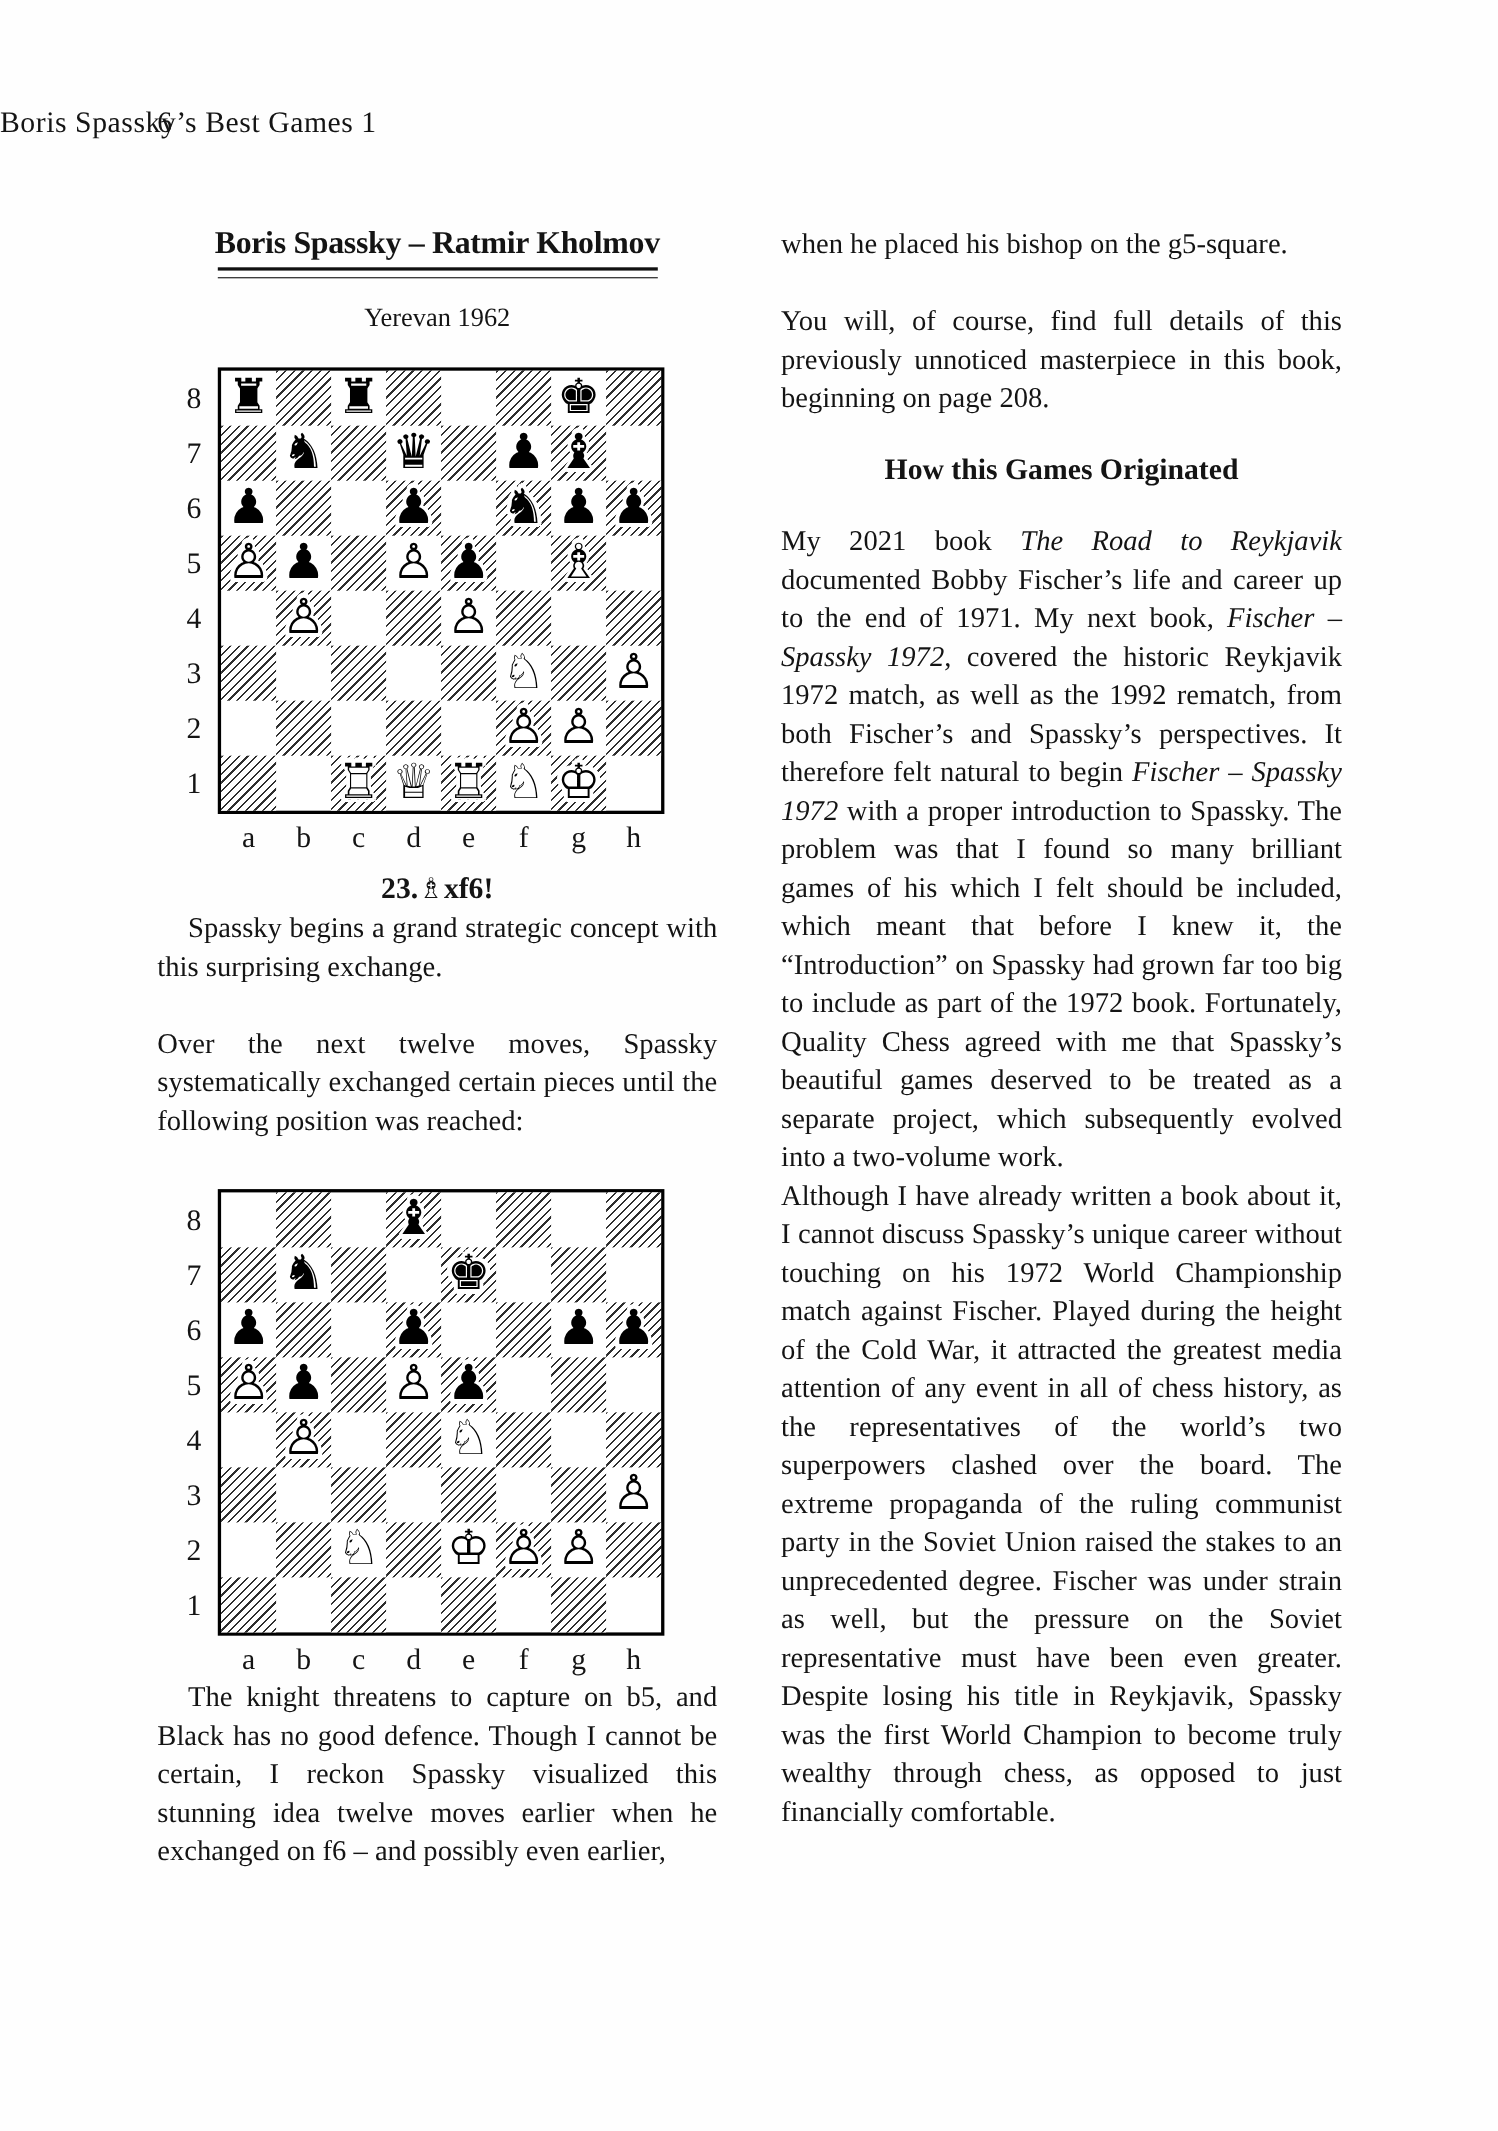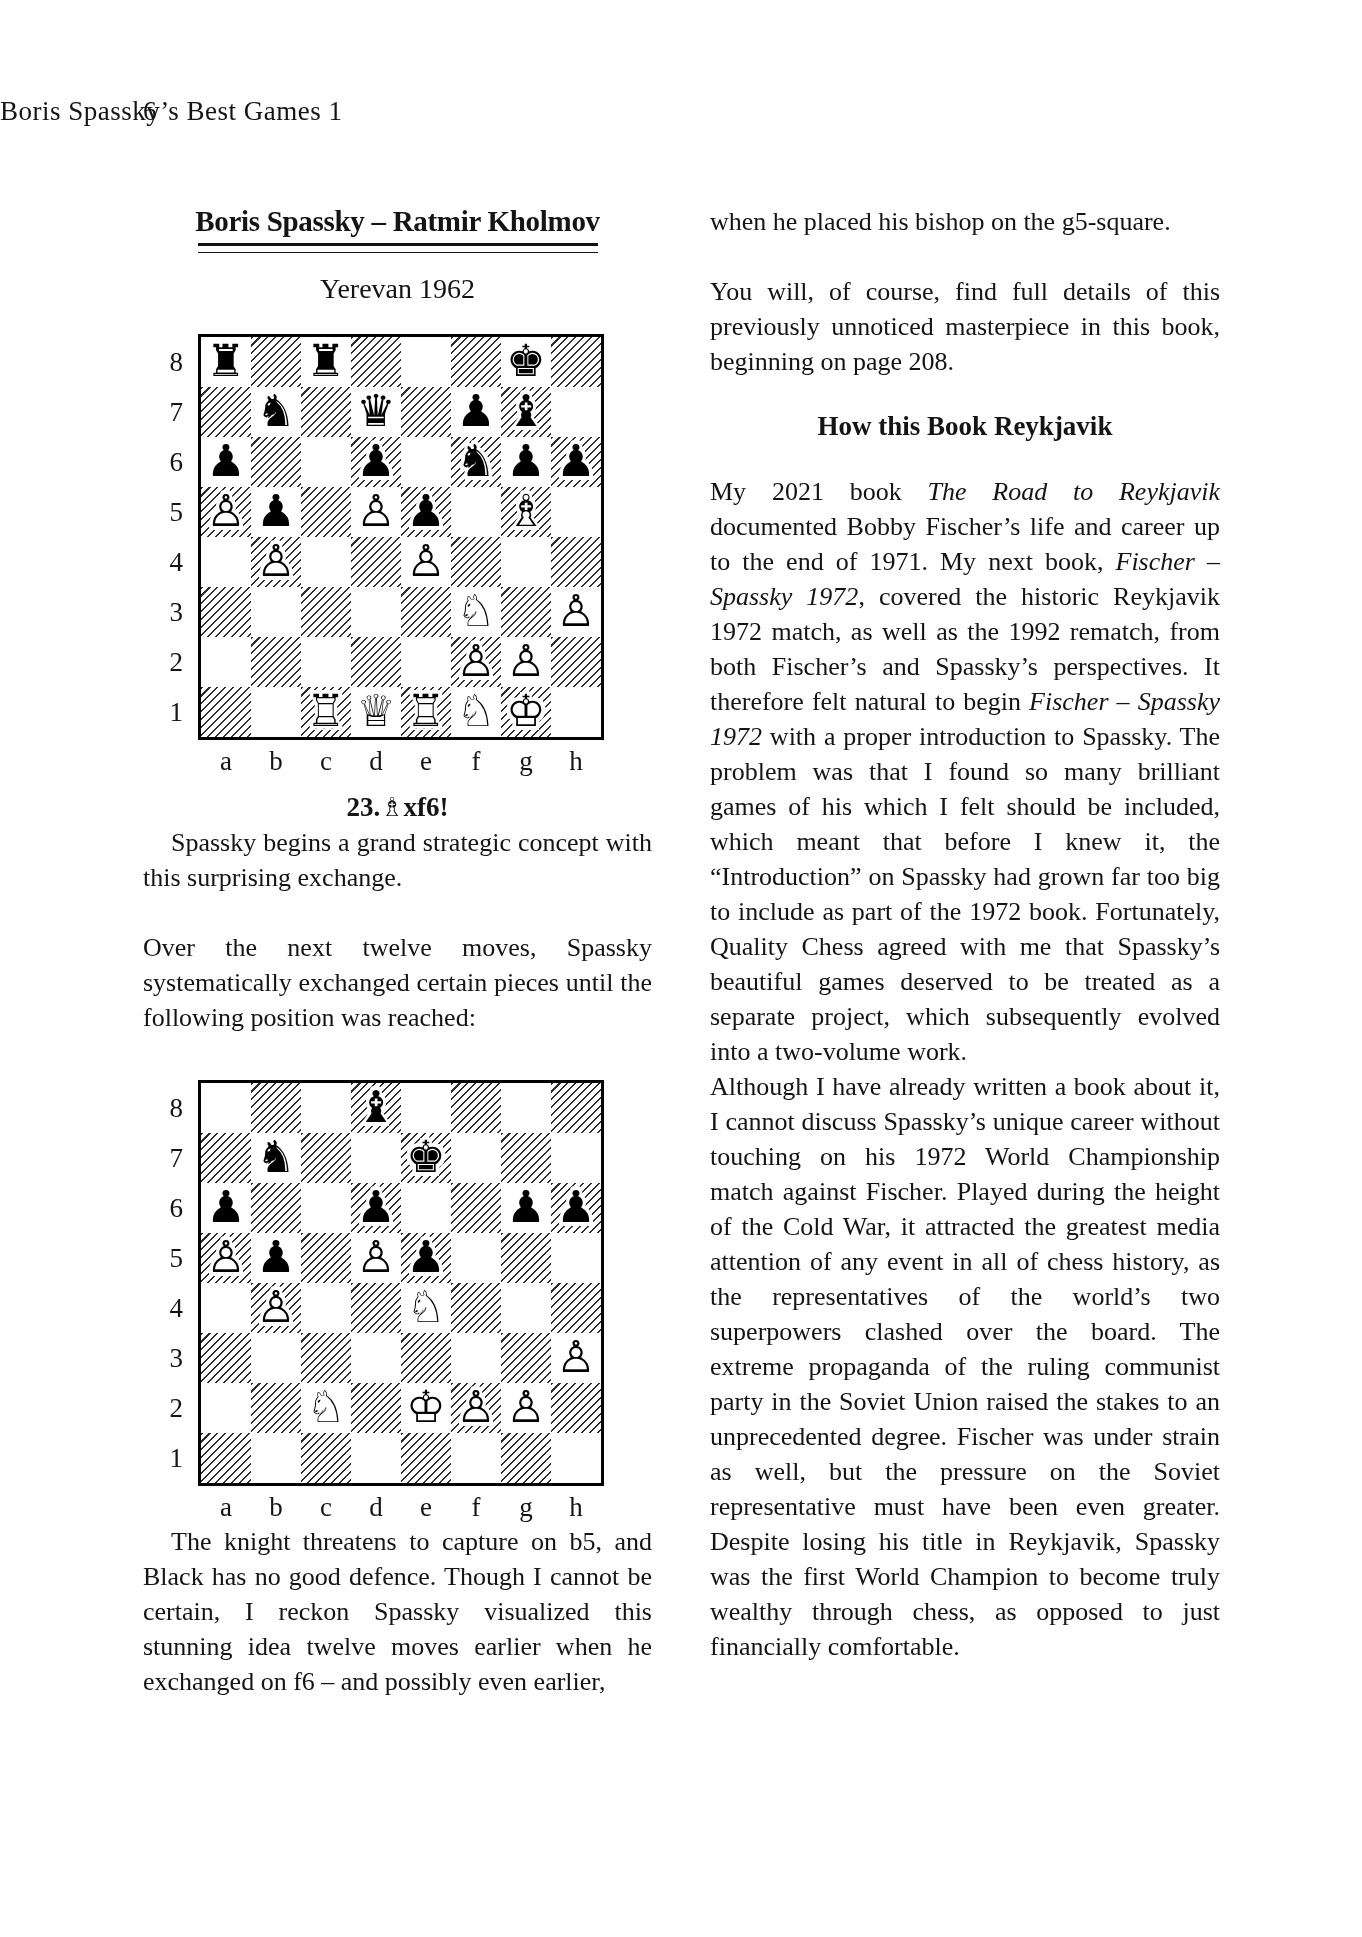--- a/index.html
+++ b/index.html
@@ -11,21 +11,21 @@
   .columns{display:flex;gap:42px;margin:72px 142px 0 143px;align-items:flex-start;}
   .col{width:517px;font-size:26px;line-height:35px;text-align:justify;}
   .col.right{width:518px;margin-left:16px;}
   p{margin:0;}
   p.spaced{margin-top:35px;}
   .indent{text-indent:28px;}
   .game-title{margin:0;font-size:29px;line-height:34px;font-weight:bold;text-align:center;
               letter-spacing:-0.3px;}
   .title-rule{width:400px;height:6px;margin:5px auto 0;border-top:3px solid #111;
               border-bottom:1px solid #111;}
-  .event{margin-top:21px;text-align:center;font-size:28px;line-height:30px;}
+  .event{margin-top:21px;text-align:center;font-size:24px;line-height:30px;}
   .section-heading{font-size:27px;line-height:35px;font-weight:bold;text-align:center;
                    margin:30px 0 0 0;}
   .section-heading + p{margin-top:30px;}
   .move{font-weight:bold;font-size:27px;line-height:35px;margin-top:12px;text-align:center;}
   .fig{font-family:"DejaVu Sans", sans-serif;font-weight:normal;font-size:26px;}
   
   .diagram{margin-top:30px;}
   .diagram.second{margin-top:45px;}
   .board-row{display:flex;}
   .rank-labels{width:55px;display:flex;flex-direction:column;padding-top:3px;}
@@ -385,19 +385,19 @@
             <div class="file-label">h</div>
           </div>
       </div>
 
       <p class="indent">The knight threatens to capture on b5, and Black has no good defence. Though I cannot be certain, I reckon Spassky visualized this stunning idea twelve moves earlier when he exchanged on f6 – and possibly even earlier,</p>
     </div>
 
     <div class="col right">
       <p>when he placed his bishop on the g5-square.</p>
       <p class="spaced">You will, of course, find full details of this previously unnoticed masterpiece in this book, beginning on page 208.</p>
-      <h3 class="section-heading">How this Book Reykjavik</h3>
+      <h3 class="section-heading">How this Games Originated</h3>
       <p><span>My 2021 book </span><i>The Road to Reykjavik</i><span> documented Bobby Fischer’s life and career up to the end of 1971. My next book, </span><i>Fischer – Spassky 1972</i><span>, covered the historic Reykjavik 1972 match, as well as the 1992 rematch, from both Fischer’s and Spassky’s perspectives. It therefore felt natural to begin </span><i>Fischer – Spassky 1972</i><span> with a proper introduction to Spassky. The problem was that I found so many brilliant games of his which I felt should be included, which meant that before I knew it, the “Introduction” on Spassky had grown far too big to include as part of the 1972 book. Fortunately, Quality Chess agreed with me that Spassky’s beautiful games deserved to be treated as a separate project, which subsequently evolved into a two-volume work.</span></p>
       <p>Although I have already written a book about it, I cannot discuss Spassky’s unique career without touching on his 1972 World Championship match against Fischer. Played during the height of the Cold War, it attracted the greatest media attention of any event in all of chess history, as the representatives of the world’s two superpowers clashed over the board. The extreme propaganda of the ruling communist party in the Soviet Union raised the stakes to an unprecedented degree. Fischer was under strain as well, but the pressure on the Soviet representative must have been even greater. Despite losing his title in Reykjavik, Spassky was the first World Champion to become truly wealthy through chess, as opposed to just financially comfortable.</p>
     </div>
 
   </div>
 </div>
 
 </body></html>

